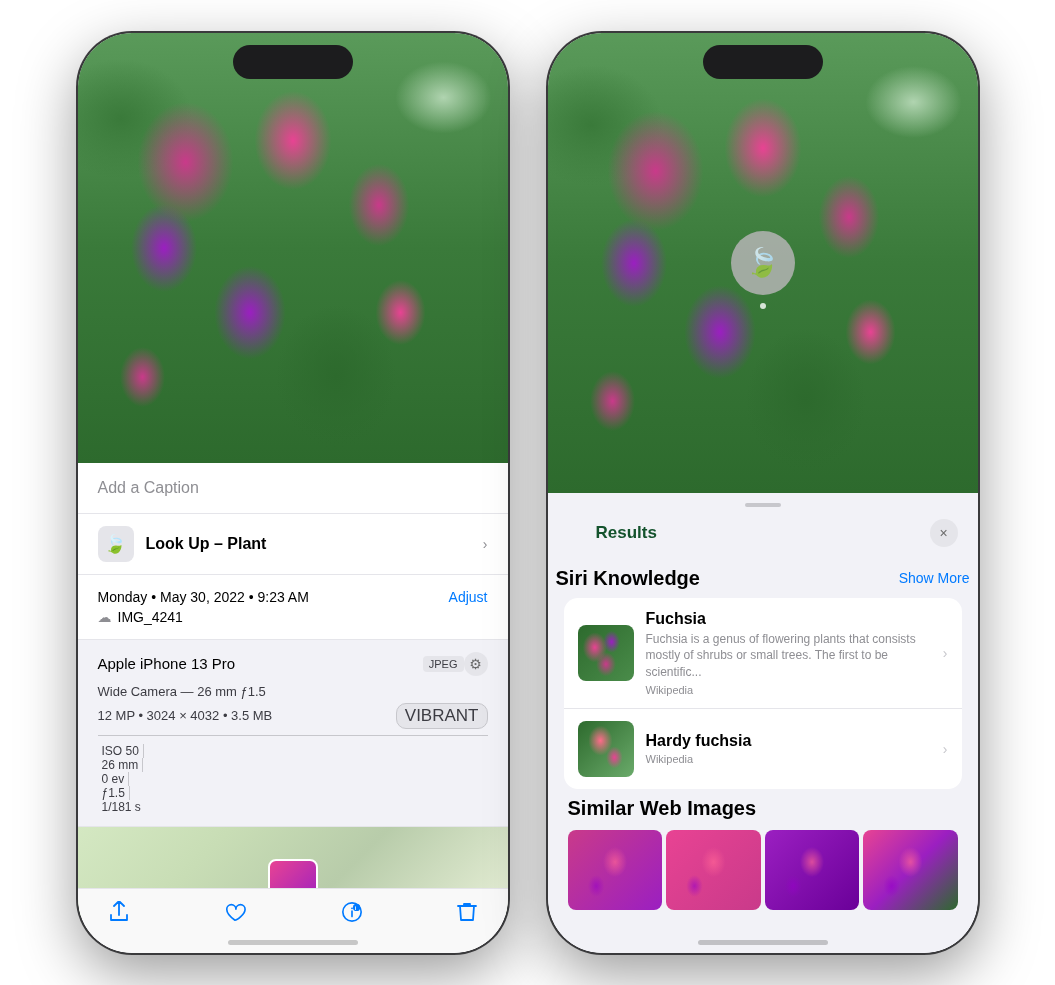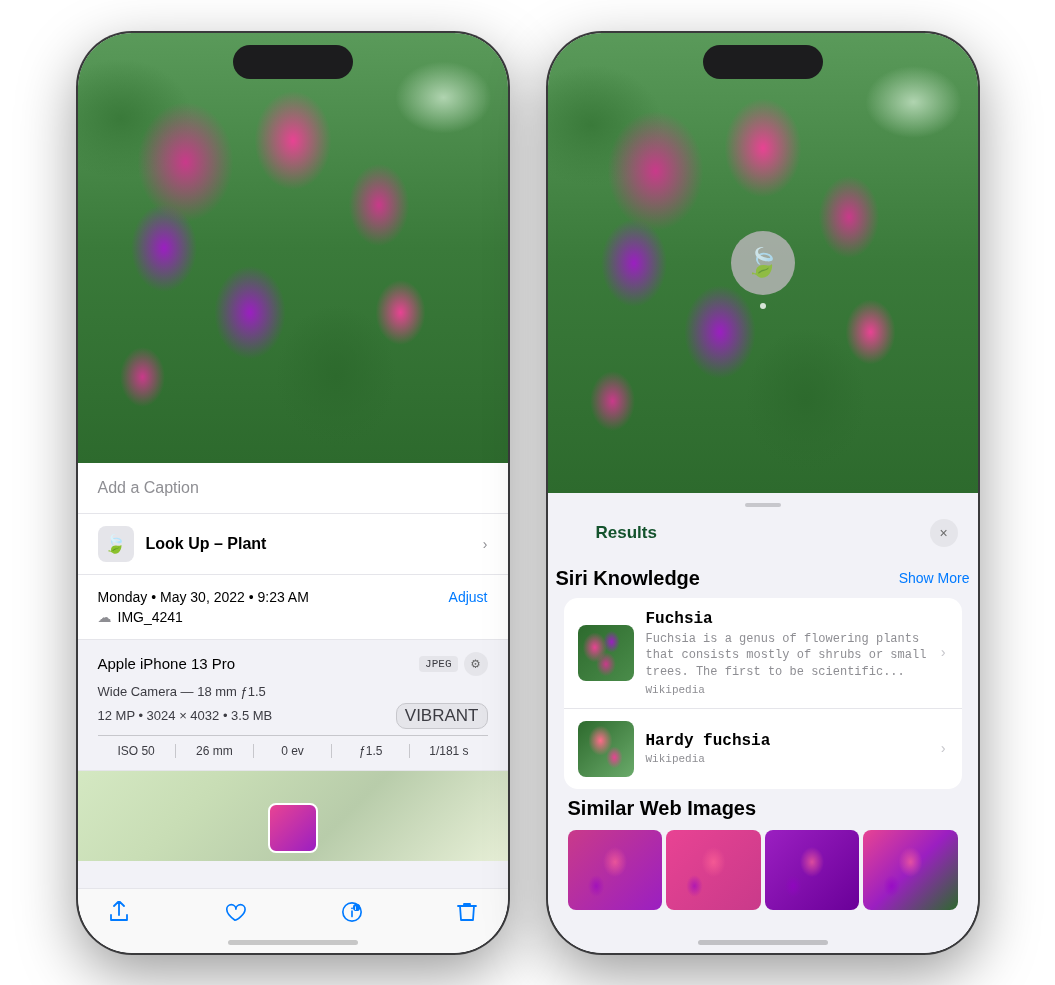--- a/index.html
+++ b/index.html
@@ -188,23 +188,21 @@
     }
 
     .device-name {
       font-size: 15px;
       color: #000000;
       font-weight: 400;
     }
 
     .badge-row {
       display: flex;
-      gap: 6px;
-      align-items: center;
-      font-family: Liberation Mono, monospace;
+      align-items: center;
     }
 
     .badge {
       background: #e5e5ea;
       color: #3c3c43;
       font-size: 11px;
       padding: 2px 6px;
       border-radius: 4px;
       font-weight: 500;
     }
@@ -249,20 +247,21 @@
       border: 0.5px solid #c7c7cc;
     }
 
     .exif-row {
       display: flex;
       gap: 0;
       align-items: flex-start;
       border-top: 0.5px solid #c7c7cc;
       padding-top: 8px;
       margin-top: 6px;
+      flex-direction: column;
     }
 
     .exif-item {
       flex: 1;
       text-align: center;
       font-size: 12px;
       color: #3c3c43;
       border-right: 0.5px solid #c7c7cc;
       padding: 0 4px;
     }
@@ -448,21 +447,20 @@
       font-size: 14px;
       color: #007aff;
       cursor: pointer;
     }
 
     .knowledge-card {
       background: #ffffff;
       border-radius: 14px;
       margin: 0 16px 8px;
       overflow: hidden;
-      font-family: Liberation Mono, monospace;
     }
 
     .knowledge-item {
       display: flex;
       align-items: center;
       padding: 12px 14px;
       gap: 12px;
       position: relative;
     }
 
@@ -605,21 +603,21 @@
     </div>
 
     <div class="device-section">
       <div class="device-header">
         <span class="device-name">Apple iPhone 13 Pro</span>
         <div class="badge-row">
           <span class="badge">JPEG</span>
           <div class="gear-icon">⚙</div>
         </div>
       </div>
-      <div class="camera-details">Wide Camera — 18 mm ƒ1.5</div>
+      <div class="camera-details">Wide Camera — 26 mm ƒ1.5</div>
       <div class="mp-row">
         <span class="mp-info">12 MP • 3024 × 4032 • 3.5 MB</span>
         <span class="vibrant-badge">VIBRANT</span>
       </div>
       <div class="exif-row">
         <span class="exif-item">ISO 50</span>
         <span class="exif-item">26 mm</span>
         <span class="exif-item">0 ev</span>
         <span class="exif-item">ƒ1.5</span>
         <span class="exif-item">1/181 s</span>

